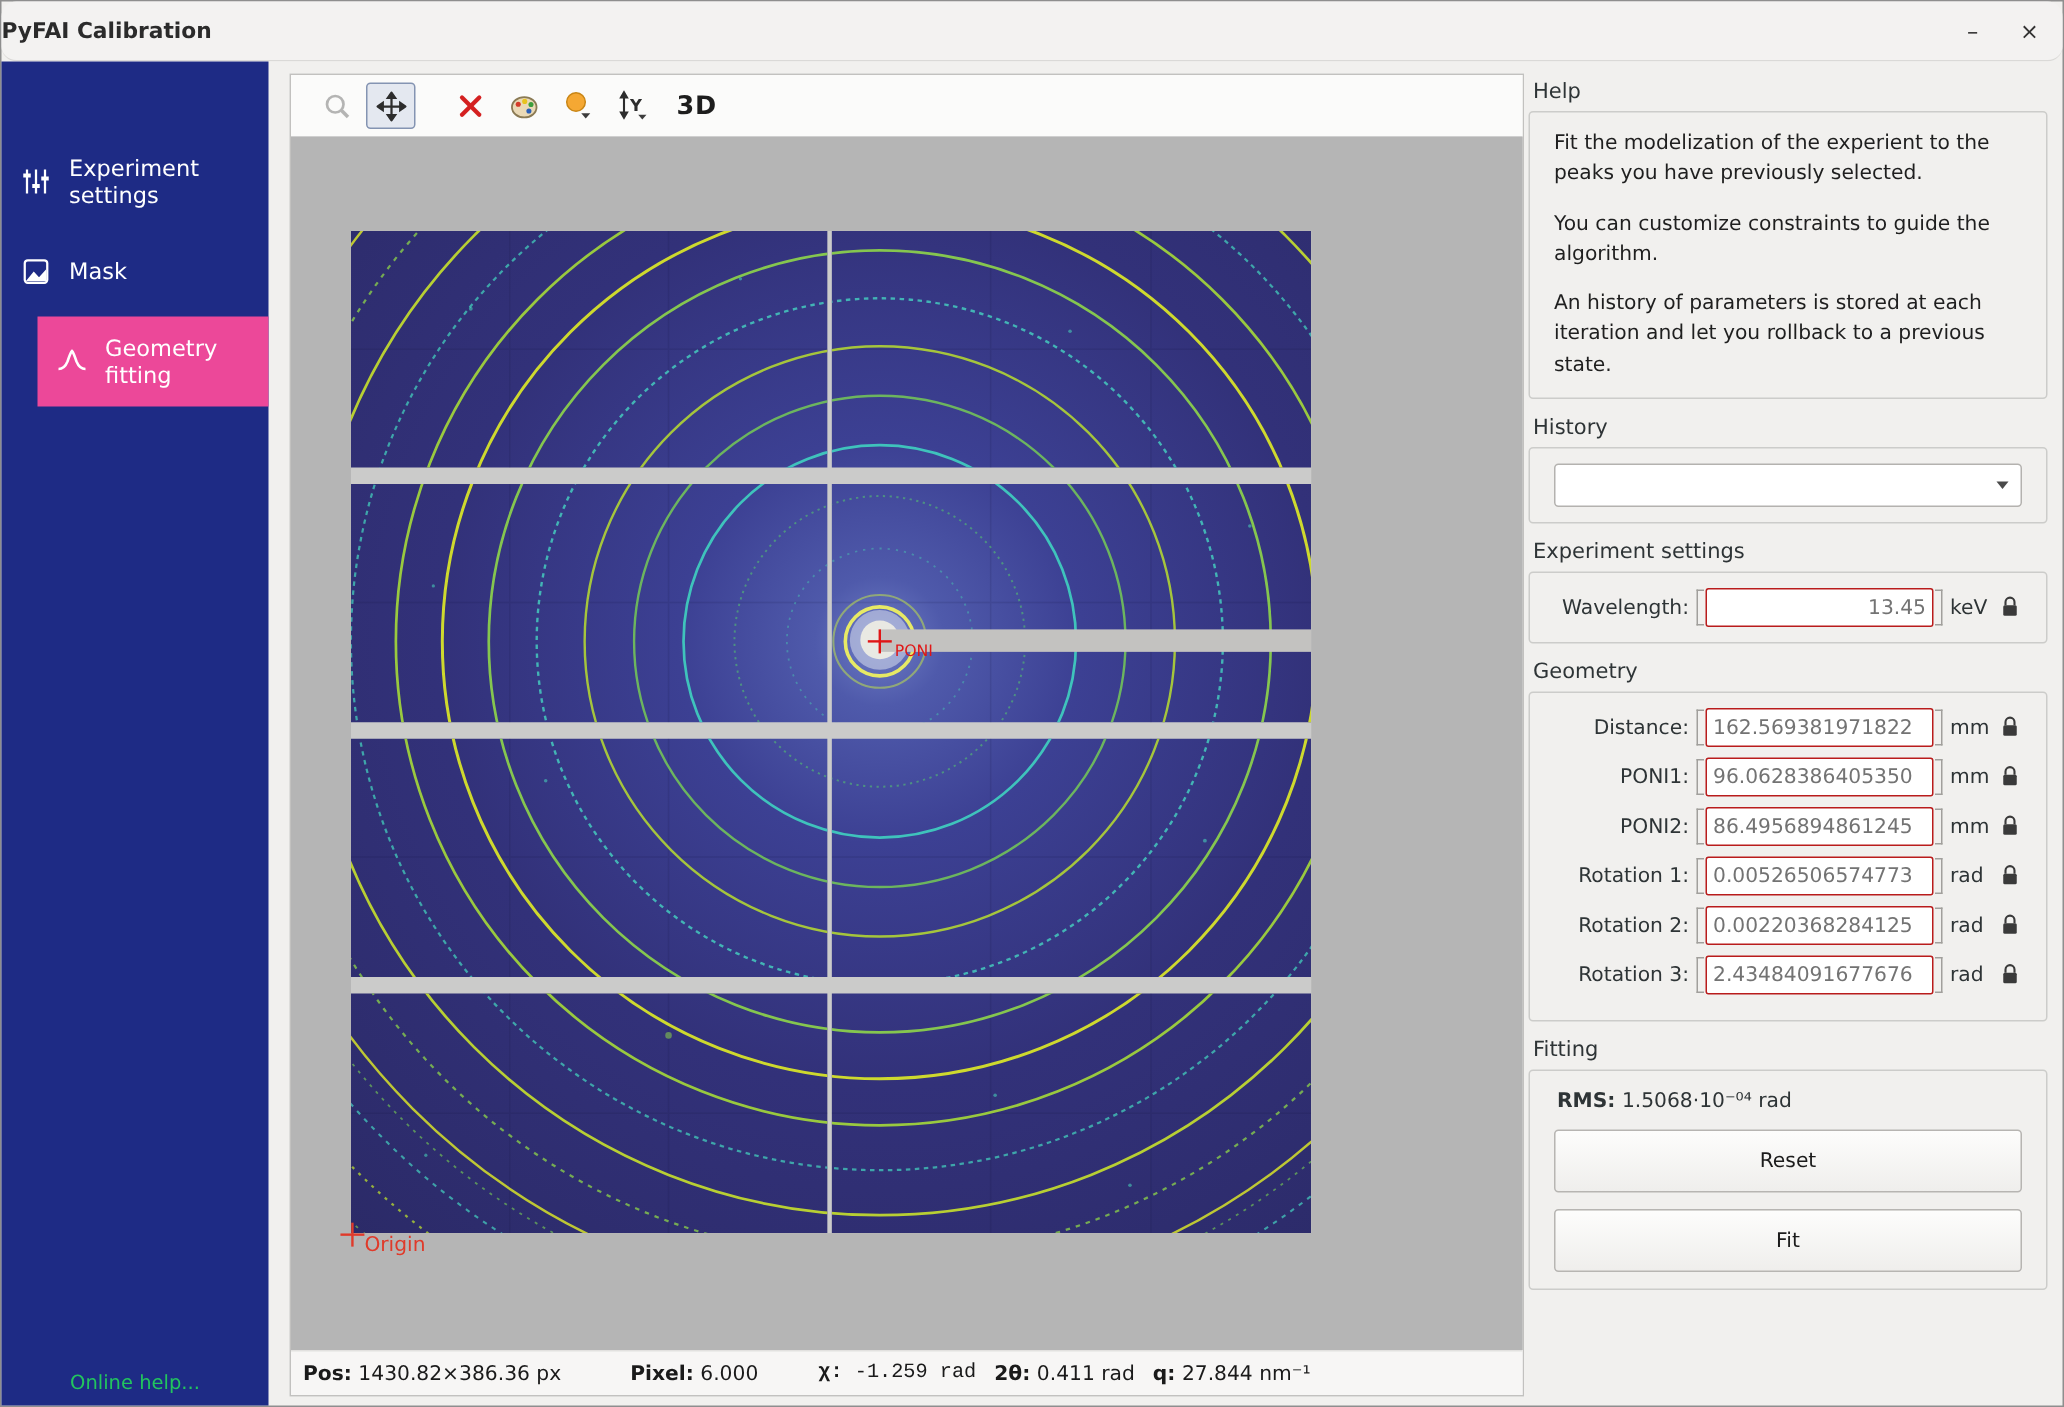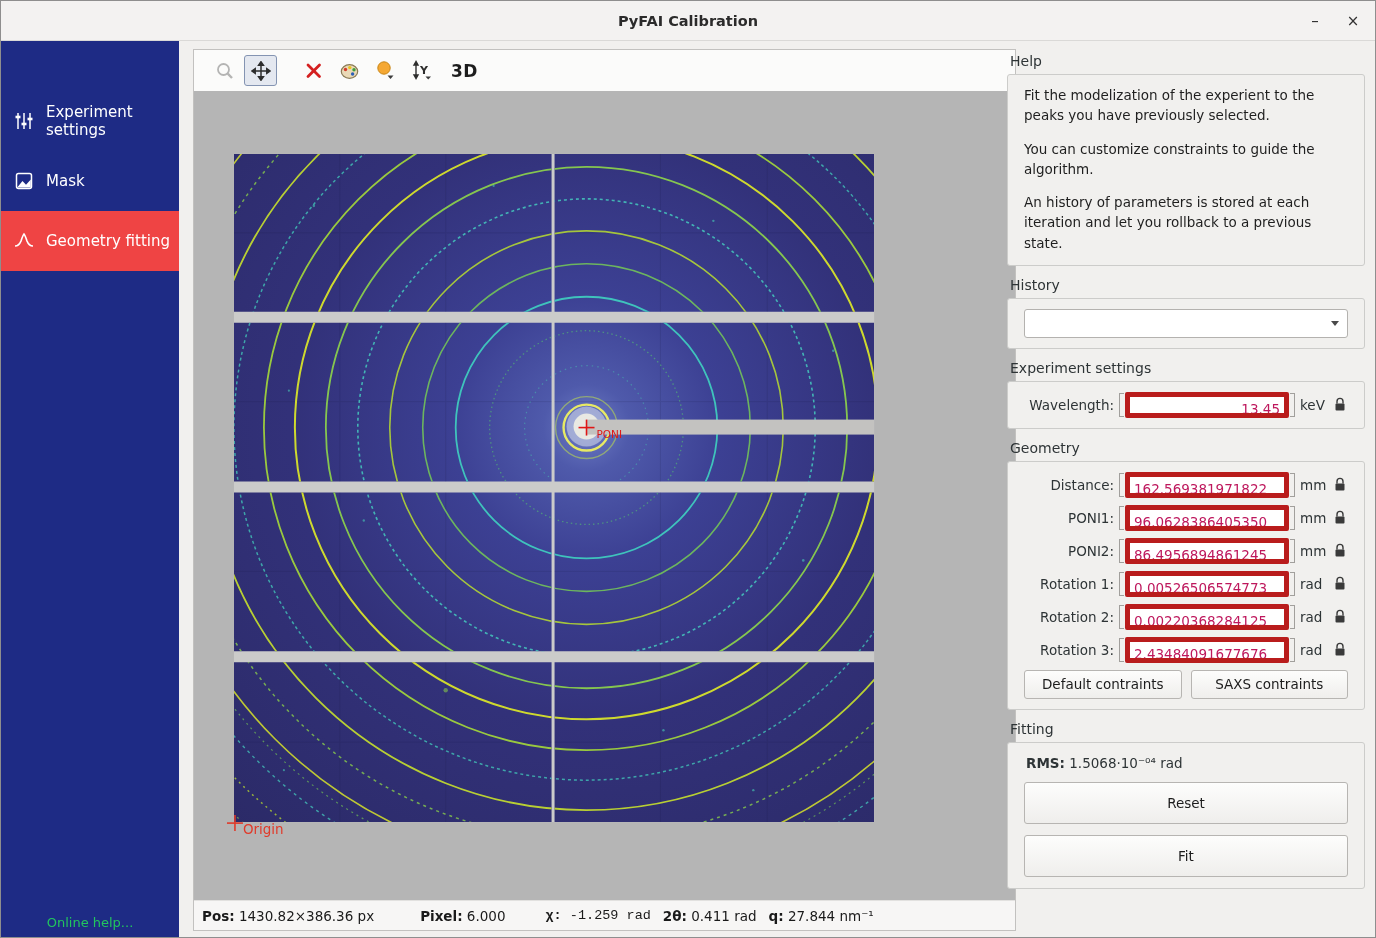--- a/index.html
+++ b/index.html
@@ -1,32 +1,32 @@
 <!DOCTYPE html>
 <html><head>
 <meta charset="utf-8">
 <style>
   * { margin:0; padding:0; box-sizing:border-box; }
   html,body { width:1376px; height:938px; overflow:hidden; }
   body { font-family:"DejaVu Sans","Liberation Sans",sans-serif; font-size:14px; color:#2e3436; background:#f1f0ee; }
   .window { width:1376px; height:938px; border:1px solid #8e8e8e; display:flex; flex-direction:column; background:#f1f0ee; }
 
   
-  .titlebar { flex:0 0 40px; position:relative; display:flex; align-items:center; justify-content:center; background:#f3f2f1; border-bottom:1px solid #dad9d7; }
+  .titlebar { flex:0 0 40px; position:relative; display:flex; align-items:center; justify-content:flex-start; background:#f3f2f1; border-bottom:1px solid #dad9d7;border-radius:10px; }
   .title { font-weight:bold; font-size:14.5px; color:#2b2b2b; }
   .win-controls { position:absolute; right:12px; top:0; height:100%; display:flex; align-items:center; gap:18px; }
   .win-btn { width:20px; text-align:center; font-size:15px; color:#333; cursor:default; }
 
   
   .app-body { flex:1; display:flex; min-height:0; }
 
   
   .sidebar { flex:0 0 178px; background:#1e2b85; color:#fff; position:relative; padding-top:50px; }
   .nav-item { height:60px; display:flex; align-items:center; gap:11px; padding-left:12px; font-size:15px; }
-  .nav-item.selected { background:#ef4444; }
+  .nav-item.selected { background:#ec4899;margin-left:24px; }
   .nav-icon { width:22px; height:22px; flex:0 0 22px; display:flex; align-items:center; justify-content:center; }
   .online-help { position:absolute; bottom:7px; left:0; width:100%; text-align:center; font-size:13px; color:#22c55e; }
 
   
   .main { flex:1; padding:8px 0 0 14px; min-width:0; }
   .plot-widget { width:823px; height:882px; border:1px solid #c2c1bf; background:#fff; display:flex; flex-direction:column; }
   .toolbar { flex:0 0 41px; display:flex; align-items:center; padding-left:14px; gap:3px; background:#fbfbfa; }
   .tool-btn { width:33px; height:31px; display:flex; align-items:center; justify-content:center; border:1px solid transparent; border-radius:3px; background:transparent; }
   .tool-btn.checked { border-color:#8494b2; background:#e4e8f0; }
   .tool-btn.disabled { opacity:.5; }
@@ -51,21 +51,21 @@
   .help-group p:last-child { margin-bottom:2px; }
   .combobox { height:29px; background:#fff; border:1px solid #b4b2af; border-radius:3px; display:flex; align-items:center; }
   .combo-space { flex:1; }
   .combo-arrow-box { width:24px; height:100%; display:flex; align-items:center; justify-content:center; }
   .combo-arrow { width:0; height:0; border-left:4.5px solid transparent; border-right:4.5px solid transparent; border-top:5.5px solid #4a4a4a; }
   .field-row { display:flex; align-items:center; margin-bottom:7px; }
   .field-label { width:90px; text-align:right; margin-right:5px; font-size:13.5px; white-space:nowrap; }
   .spin-bracket { width:5px; height:24px; border:1px solid #a19f9c; }
   .spin-bracket.left { border-right:none; margin-right:1px; }
   .spin-bracket.right { border-left:none; margin-left:1px; }
-  .field-input { width:164px; height:26px; border:5px solid #b91c1c; border-radius:2px; background:#fff; font-size:13.5px; padding:0 4px; line-height:24px; overflow:hidden; white-space:nowrap; color:#be185d; }
+  .field-input { width:152px; height:26px; border:1px solid #b91c1c; border-radius:2px; background:#fff; font-size:13.5px; padding:0 4px; line-height:24px; overflow:hidden; white-space:nowrap; color:#737373; }
   .field-input.right { text-align:right; }
   .unit { width:32px; margin-left:5px; font-size:13.5px; }
   .lock { width:16px; display:flex; justify-content:center; }
   .btn { border:1px solid #b7b5b2; border-radius:3px; background:linear-gradient(#fdfdfc,#efeeec); font-size:13.5px; color:#1c1c1c; display:flex; align-items:center; justify-content:center; font-family:inherit; }
   .constraints-row { display:flex; gap:9px; margin-top:5px; }
   .constraints-row .btn { flex:1; height:29px; }
   .rms-line { font-size:13.5px; margin:2px 0 11px 2px; }
   .block-btn { width:100%; height:42px; margin-bottom:11px; }
   .block-btn:last-child { margin-bottom:1px; }
   .next-btn { margin-top:auto; width:100%; height:37px; font-size:14px; }
@@ -395,24 +395,20 @@
           <span class="spin-bracket right"></span>
           <span class="unit">rad</span>
           <span class="lock">
             <svg width="12" height="15" viewBox="0 0 12 15">
                 <path d="M3 6.5 V4.4 a3 3 0 0 1 6 0 V6.5" fill="none" stroke="#3a3a3a" stroke-width="1.4"></path>
                 <rect x="1.5" y="6.5" width="9" height="7" rx="1" fill="#3a3a3a"></rect>
               </svg>
           </span>
         </div>
 
-        <div class="constraints-row">
-          <button class="btn">Default contraints</button>
-          <button class="btn">SAXS contraints</button>
-        </div>
       </div>
 
       <div class="section-title">Fitting</div>
       <div class="group">
         <div class="rms-line"><b>RMS:</b> <span>1.5068·10⁻⁰⁴ rad</span></div>
         <button class="btn block-btn">Reset</button>
         <button class="btn block-btn">Fit</button>
       </div>
 
 

